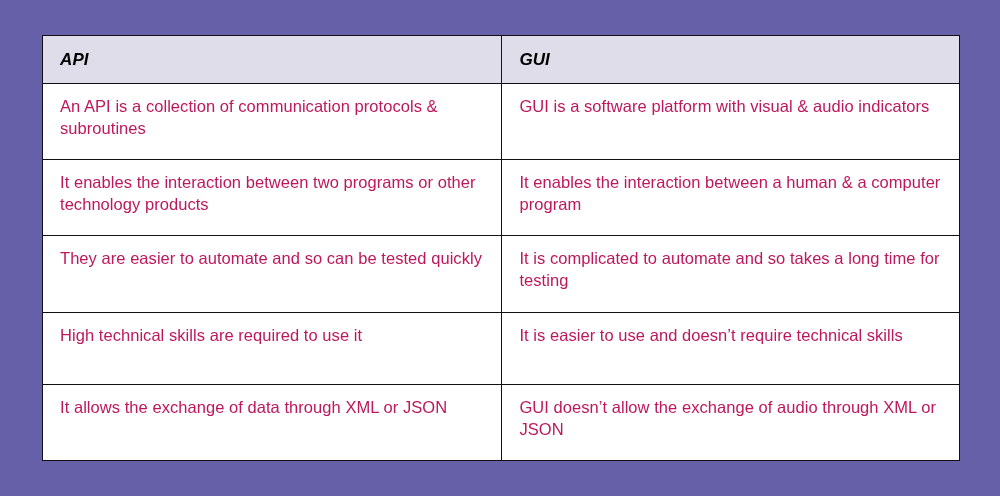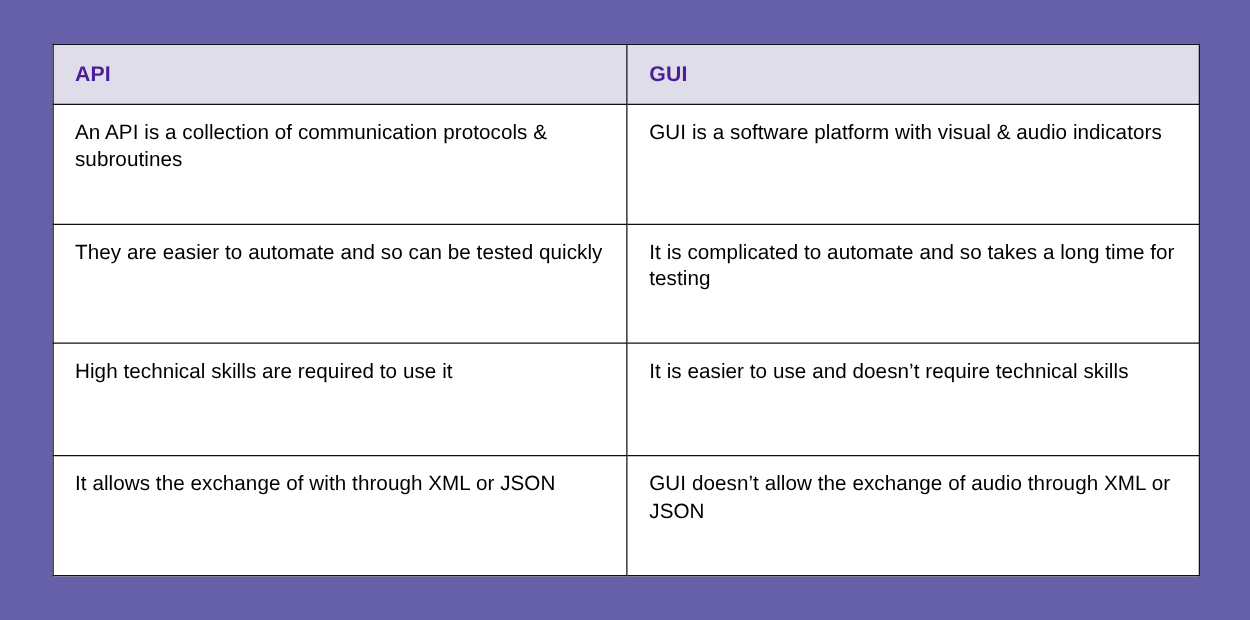--- a/index.html
+++ b/index.html
@@ -51,32 +51,33 @@
     box-sizing: border-box;
   }
 
   table.compare thead th {
     background: #dedde9;
     height: 48px;
     padding-top: 13px;
     padding-bottom: 13px;
     font-size: 17px;
     font-weight: bold;
-    color: #4c1d95;
+    color: #000000;
     letter-spacing: 0.1px;
     vertical-align: middle;
+    font-style: italic;
   }
 
   table.compare tbody td {
     height: 63px;
     background: #ffffff;
     font-size: 16.5px;
     font-weight: normal;
     line-height: 1.32;
-    color: #000000;
+    color: #be185d;
     letter-spacing: 0.05px;
   }
 
   table.compare tbody tr td .cell-text {
     display: block;
   }
 </style>
 </head>
 <body>
 
@@ -100,37 +101,45 @@
         <tr>
           <td>
             <span class="cell-text">An API is a collection of communication protocols &amp; subroutines</span>
           </td>
           <td>
             <span class="cell-text">GUI is a software platform with visual &amp; audio indicators</span>
           </td>
         </tr>
         <tr>
           <td>
+            <span class="cell-text">It enables the interaction between two programs or other technology products</span>
+          </td>
+          <td>
+            <span class="cell-text">It enables the interaction between a human &amp; a computer program</span>
+          </td>
+        </tr>
+        <tr>
+          <td>
             <span class="cell-text">They are easier to automate and so can be tested quickly</span>
           </td>
           <td>
             <span class="cell-text">It is complicated to automate and so takes a long time for testing</span>
           </td>
         </tr>
         <tr>
           <td>
             <span class="cell-text">High technical skills are required to use it</span>
           </td>
           <td>
             <span class="cell-text">It is easier to use and doesn’t require technical skills</span>
           </td>
         </tr>
         <tr>
           <td>
-            <span class="cell-text">It allows the exchange of with through XML or JSON</span>
+            <span class="cell-text">It allows the exchange of data through XML or JSON</span>
           </td>
           <td>
             <span class="cell-text">GUI doesn’t allow the exchange of audio through XML or JSON</span>
           </td>
         </tr>
       </tbody>
     </table>
   </div>
 
 </div>

